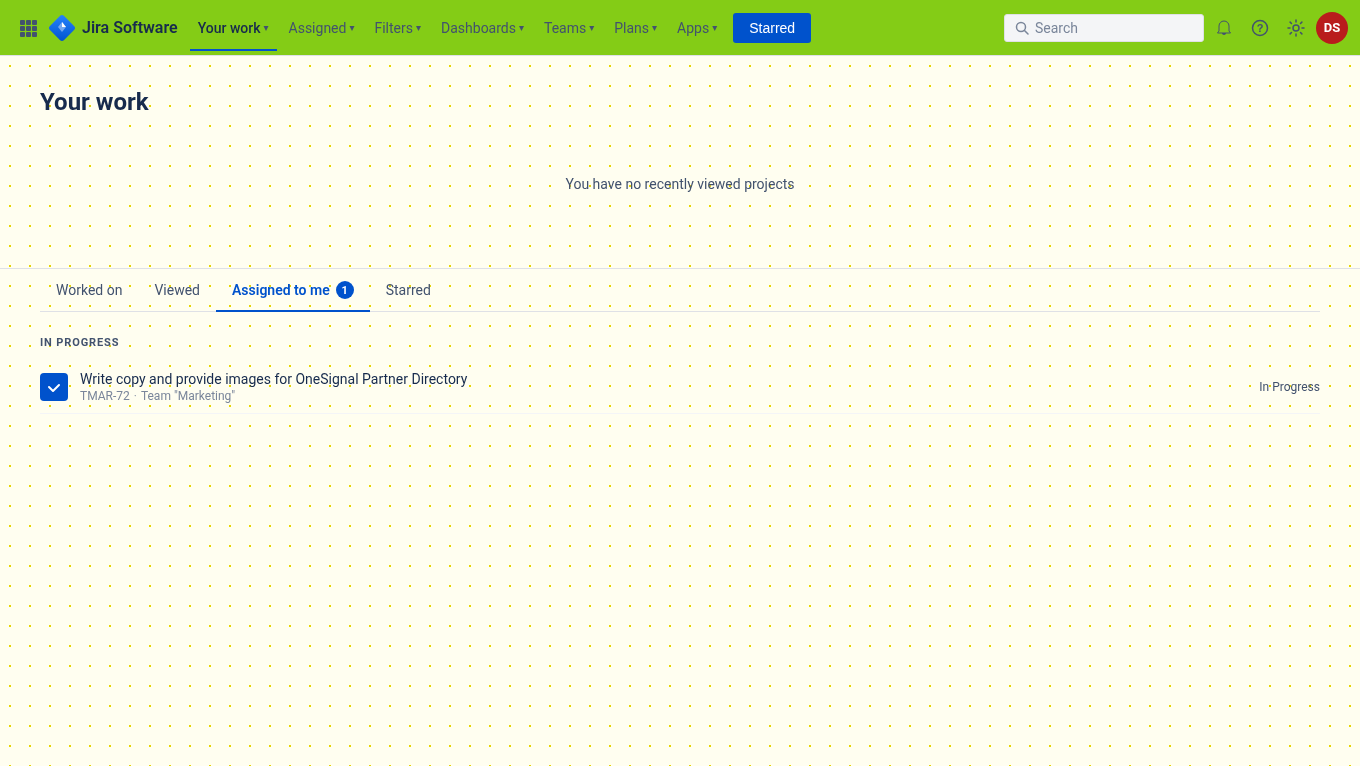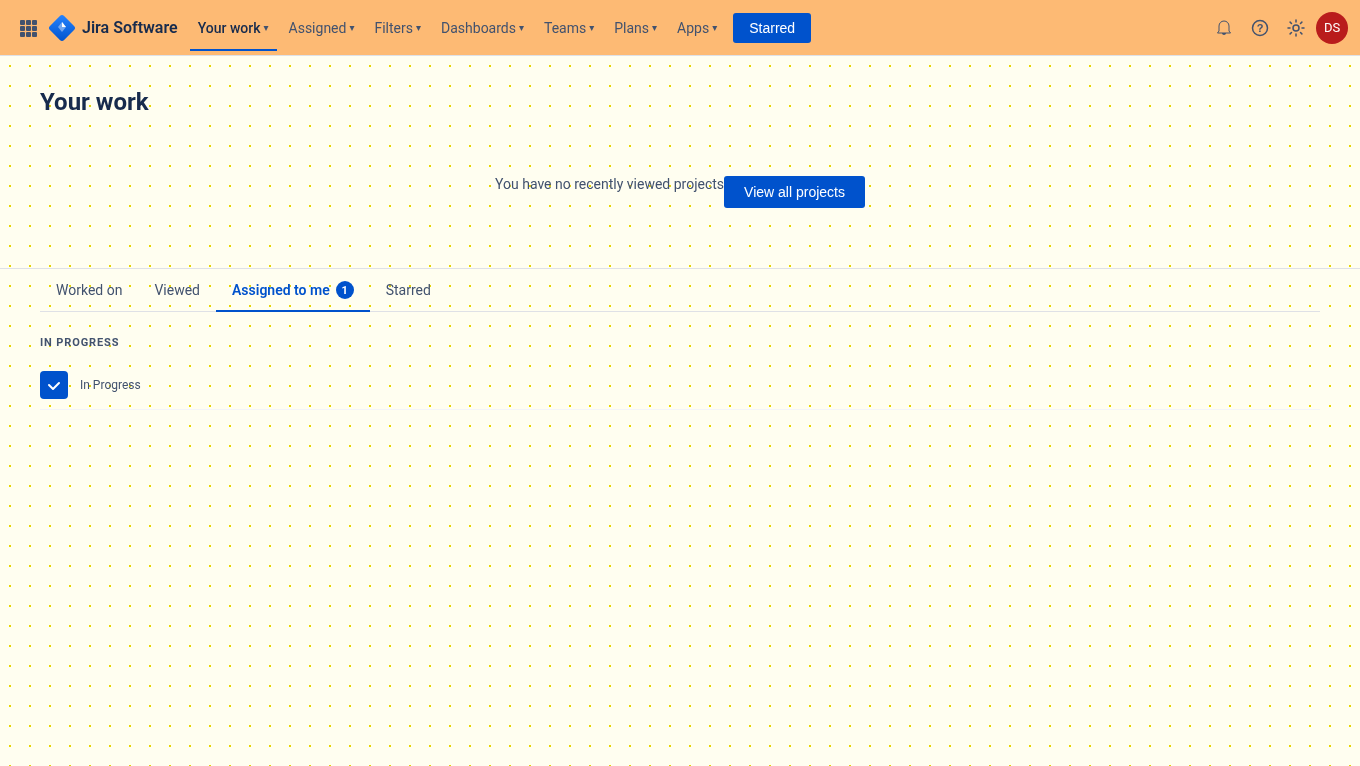--- a/index.html
+++ b/index.html
@@ -3,21 +3,21 @@
   <meta charset="utf-8">
   <style>
     * { box-sizing: border-box; margin: 0; padding: 0; }
     body { font-family: -apple-system, BlinkMacSystemFont, 'Segoe UI', Roboto, Oxygen, sans-serif; background: #fff; color: #172B4D; font-size: 14px; }
 
     
     .navbar {
       display: flex;
       align-items: center;
       height: 56px;
-      background: #fdba74;
+      background: #84cc16;
       border-bottom: 1px solid #DFE1E6;
       padding: 18px 12px;
       gap: 4px;
       position: relative;
       z-index: 100;
     }
     .navbar-grid-icon {
       width: 32px; height: 32px;
       display: flex; align-items: center; justify-content: center;
       border-radius: 4px; cursor: pointer; color: #42526E;
@@ -89,21 +89,21 @@
       color: #42526E;
       font-size: 16px;
       border: none; background: none;
     }
     .avatar {
       width: 32px; height: 32px;
       border-radius: 50%;
       background: #B91C1C;
       color: #fff;
       display: flex; align-items: center; justify-content: center;
-      font-size: 13px; font-weight: 400;
+      font-size: 13px; font-weight: 700;
       cursor: pointer;
     }
 
     
     .dotted-bg {
       background-image: radial-gradient(circle, #e8d700 1px, transparent 1px);
       background-size: 20px 20px;
       background-color: #fffef0;
     }
 
@@ -114,21 +114,21 @@
     .page-title {
       font-size: 24px;
       font-weight: 700;
       color: #172B4D;
       margin-bottom: 0;
     }
 
     
     .projects-section {
       display: flex;
-      flex-direction: row;
+      flex-direction: column;
       align-items: center;
       justify-content: center;
       padding: 60px 0;
     }
     .no-projects-text {
       color: #42526E;
       font-size: 14px;
       margin-bottom: 16px;
     }
     .view-all-btn {
@@ -293,20 +293,27 @@
     <span class="nav-chevron">▾</span>
   </div>
   <div class="nav-item">
     <span>Apps</span>
     <span class="nav-chevron">▾</span>
   </div>
 
   <button class="create-btn">Starred</button>
 
   <div class="navbar-right">
+    <div class="search-box">
+      <svg width="14" height="14" viewBox="0 0 14 14" fill="#7A869A">
+        <circle cx="6" cy="6" r="4.5" stroke="#7A869A" stroke-width="1.5" fill="none"></circle>
+        <line x1="9.5" y1="9.5" x2="13" y2="13" stroke="#7A869A" stroke-width="1.5" stroke-linecap="round"></line>
+      </svg>
+      <span class="search-placeholder">Search</span>
+    </div>
     <button class="icon-btn">
       <svg width="18" height="18" viewBox="0 0 18 18" fill="#42526E">
         <path d="M9 2C6.2 2 4 4.2 4 7v5l-1.5 2h13L14 12V7c0-2.8-2.2-5-5-5z" stroke="#42526E" stroke-width="1" fill="none"></path>
         <path d="M7 14c0 1.1.9 2 2 2s2-.9 2-2H7z" fill="#42526E"></path>
       </svg>
     </button>
     <button class="icon-btn">
       <svg width="18" height="18" viewBox="0 0 18 18" fill="none">
         <circle cx="9" cy="9" r="7.5" stroke="#42526E" stroke-width="1.5"></circle>
         <text x="9" y="13" text-anchor="middle" font-size="11" fill="#42526E" font-weight="700">?</text>
@@ -321,21 +328,20 @@
     <div class="avatar">DS</div>
   </div>
 </nav>
 
 <div class="dotted-bg" style="min-height: calc(766px - 56px);">
   <div class="page-wrapper">
     <h1 class="page-title">Your work</h1>
 
     <div class="projects-section">
       <p class="no-projects-text">You have no recently viewed projects</p>
-      <button class="view-all-btn">View all projects</button>
     </div>
   </div>
 
   <div class="tabs-section">
     <div class="tabs-row">
       <div class="tab">
         <span>Worked on</span>
       </div>
       <div class="tab">
         <span>Viewed</span>
@@ -352,16 +358,24 @@
 
   <div class="in-progress-section">
     <div class="section-label">IN PROGRESS</div>
 
     <div class="task-item">
       <div class="task-checkbox">
         <svg width="16" height="16" viewBox="0 0 16 16" fill="none">
           <path d="M3 8l4 4 6-6" stroke="white" stroke-width="2" stroke-linecap="round" stroke-linejoin="round"></path>
         </svg>
       </div>
+      <div class="task-info">
+        <div class="task-title">Write copy and provide images for OneSignal Partner Directory</div>
+        <div class="task-meta">
+          <span>TMAR-72</span>
+          <span class="task-meta-sep">·</span>
+          <span>Team "Marketing"</span>
+        </div>
+      </div>
       <div class="task-status">In Progress</div>
     </div>
   </div>
 </div>
 
 </body></html>

